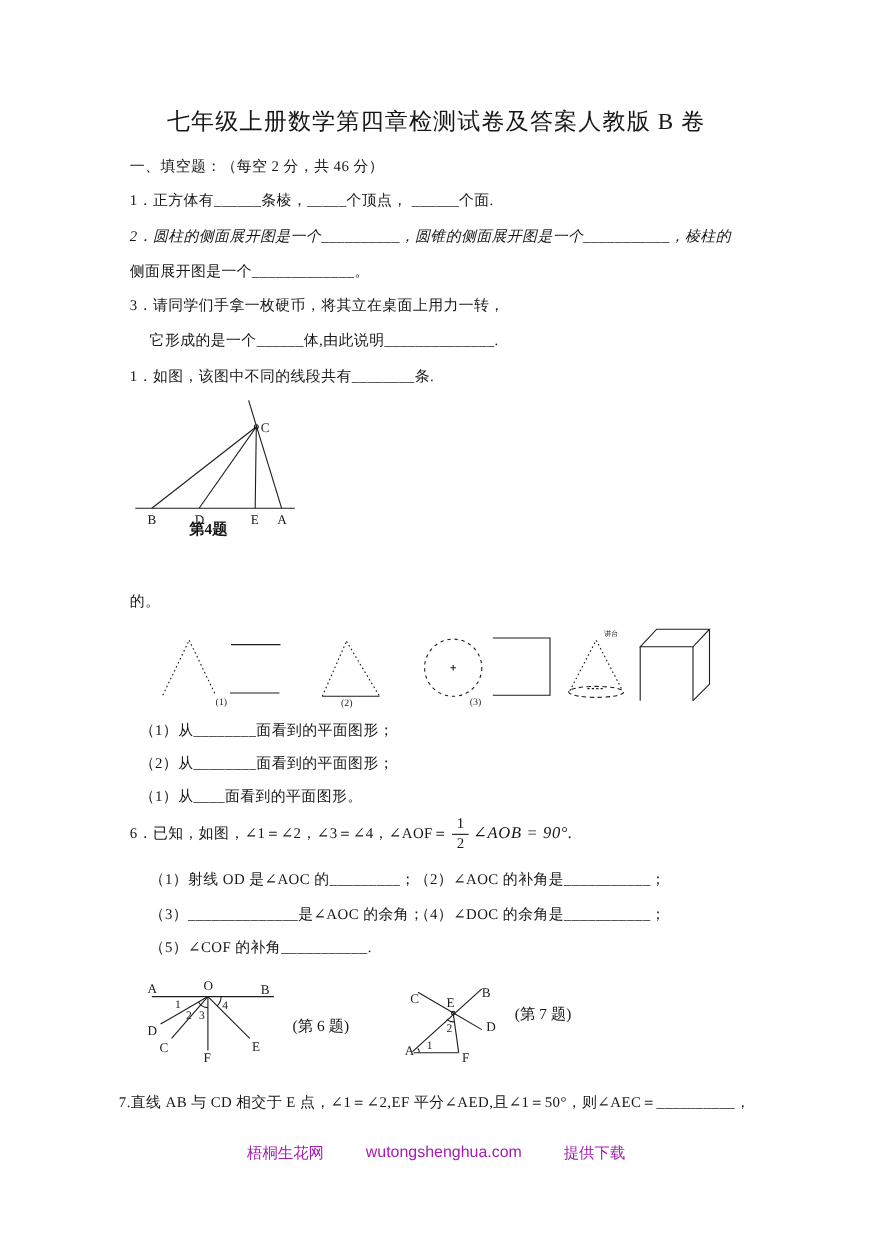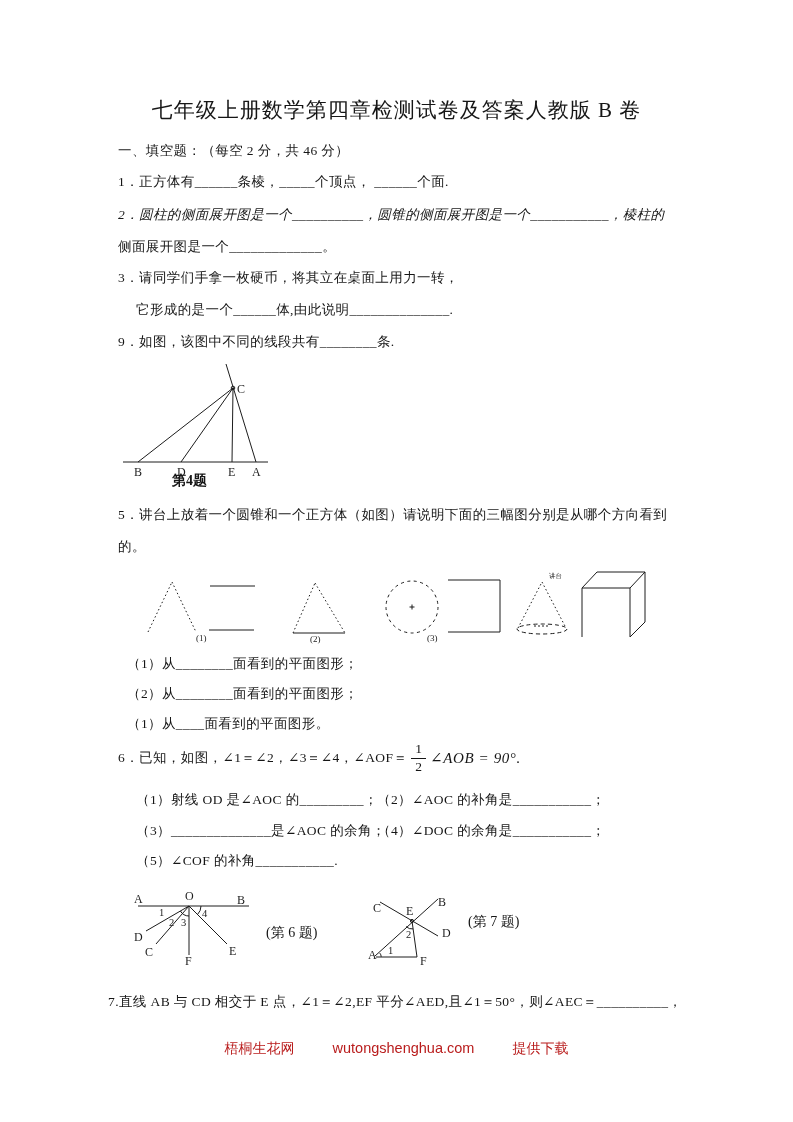--- a/index.html
+++ b/index.html
@@ -19,60 +19,59 @@
   .figsvg{position:absolute;}
   .figsvg line,.figsvg path,.figsvg ellipse,.figsvg circle,.figsvg polygon
         {stroke:#1c1c1c;fill:none;stroke-width:1;}
   .figsvg text{fill:#1c1c1c;stroke:none;font-family:"Liberation Serif","DejaVu Serif",serif;}
   .lab{font-size:12px;}
   .num-lab{font-size:10.5px;}
   .tiny{font-size:9px;}
   .micro{font-size:6.5px;}
   .dot{fill:#1c1c1c;stroke:none;}
   .footer{position:absolute;left:0;top:1040px;width:100%;display:flex;
-          justify-content:center;gap:38px;font-size:14px;color:#b91c1c;}
+          justify-content:center;gap:38px;font-size:14px;color:#a21caf;}
   .footer .url{font-family:"Liberation Sans","DejaVu Sans",sans-serif;font-size:14.5px;}
 </style>
 </head>
 <body>
 
 <div class="page">
 
   <div class="title">七年级上册数学第四章检测试卷及答案人教版 B 卷</div>
 
   <div class="t" style="left:118px;top:142px;">一、填空题：（每空 2 分，共 46 分）</div>
 
   <div class="t" style="left:118px;top:173px;">1．正方体有______条棱，_____个顶点， ______个面.</div>
 
   <div class="t" style="left:118px;top:206px;font-style:italic;">2．圆柱的侧面展开图是一个__________，圆锥的侧面展开图是一个___________，棱柱的</div>
   <div class="t" style="left:118px;top:238px;">侧面展开图是一个_____________。</div>
 
   <div class="t" style="left:118px;top:269px;">3．请同学们手拿一枚硬币，将其立在桌面上用力一转，</div>
   <div class="t" style="left:136px;top:301px;">它形成的是一个______体,由此说明______________.</div>
 
-  <div class="t" style="left:118px;top:333px;">9．如图，该图中不同的线段共有________条.</div>
+  <div class="t" style="left:118px;top:333px;">1．如图，该图中不同的线段共有________条.</div>
 
   <svg class="figsvg" style="left:118px;top:356px;" width="165" height="134" viewBox="0 0 165 134">
     <g>
       <line x1="5" y1="106" x2="150" y2="106"></line>
       <line x1="20" y1="106" x2="115" y2="32"></line>
       <line x1="63" y1="106" x2="115" y2="32"></line>
       <line x1="114" y1="106" x2="115" y2="32"></line>
       <line x1="138" y1="106" x2="108" y2="8"></line>
     </g>
     <circle class="dot" cx="115" cy="32" r="1.8"></circle>
     <text class="lab" x="16" y="120">B</text>
     <text class="lab" x="59" y="120">D</text>
     <text class="lab" x="110" y="120">E</text>
     <text class="lab" x="134" y="120">A</text>
     <text class="lab" x="119" y="37">C</text>
   </svg>
   <div class="caption bold" style="left:172px;top:472px;">第4题</div>
 
-  <div class="t" style="left:118px;top:506px;">5．讲台上放着一个圆锥和一个正方体（如图）请说明下面的三幅图分别是从哪个方向看到</div>
   <div class="t" style="left:118px;top:538px;">的。</div>
 
   <svg class="figsvg" style="left:130px;top:563px;" width="535" height="88" viewBox="0 0 535 88">
 
     <g>
       <line x1="18" y1="69" x2="42" y2="19" stroke-dasharray="1.5,2.5"></line>
       <line x1="42" y1="19" x2="66" y2="69" stroke-dasharray="1.5,2.5"></line>
       <line x1="80" y1="23" x2="125" y2="23"></line>
       <line x1="79" y1="67" x2="124" y2="67"></line>
     </g>

